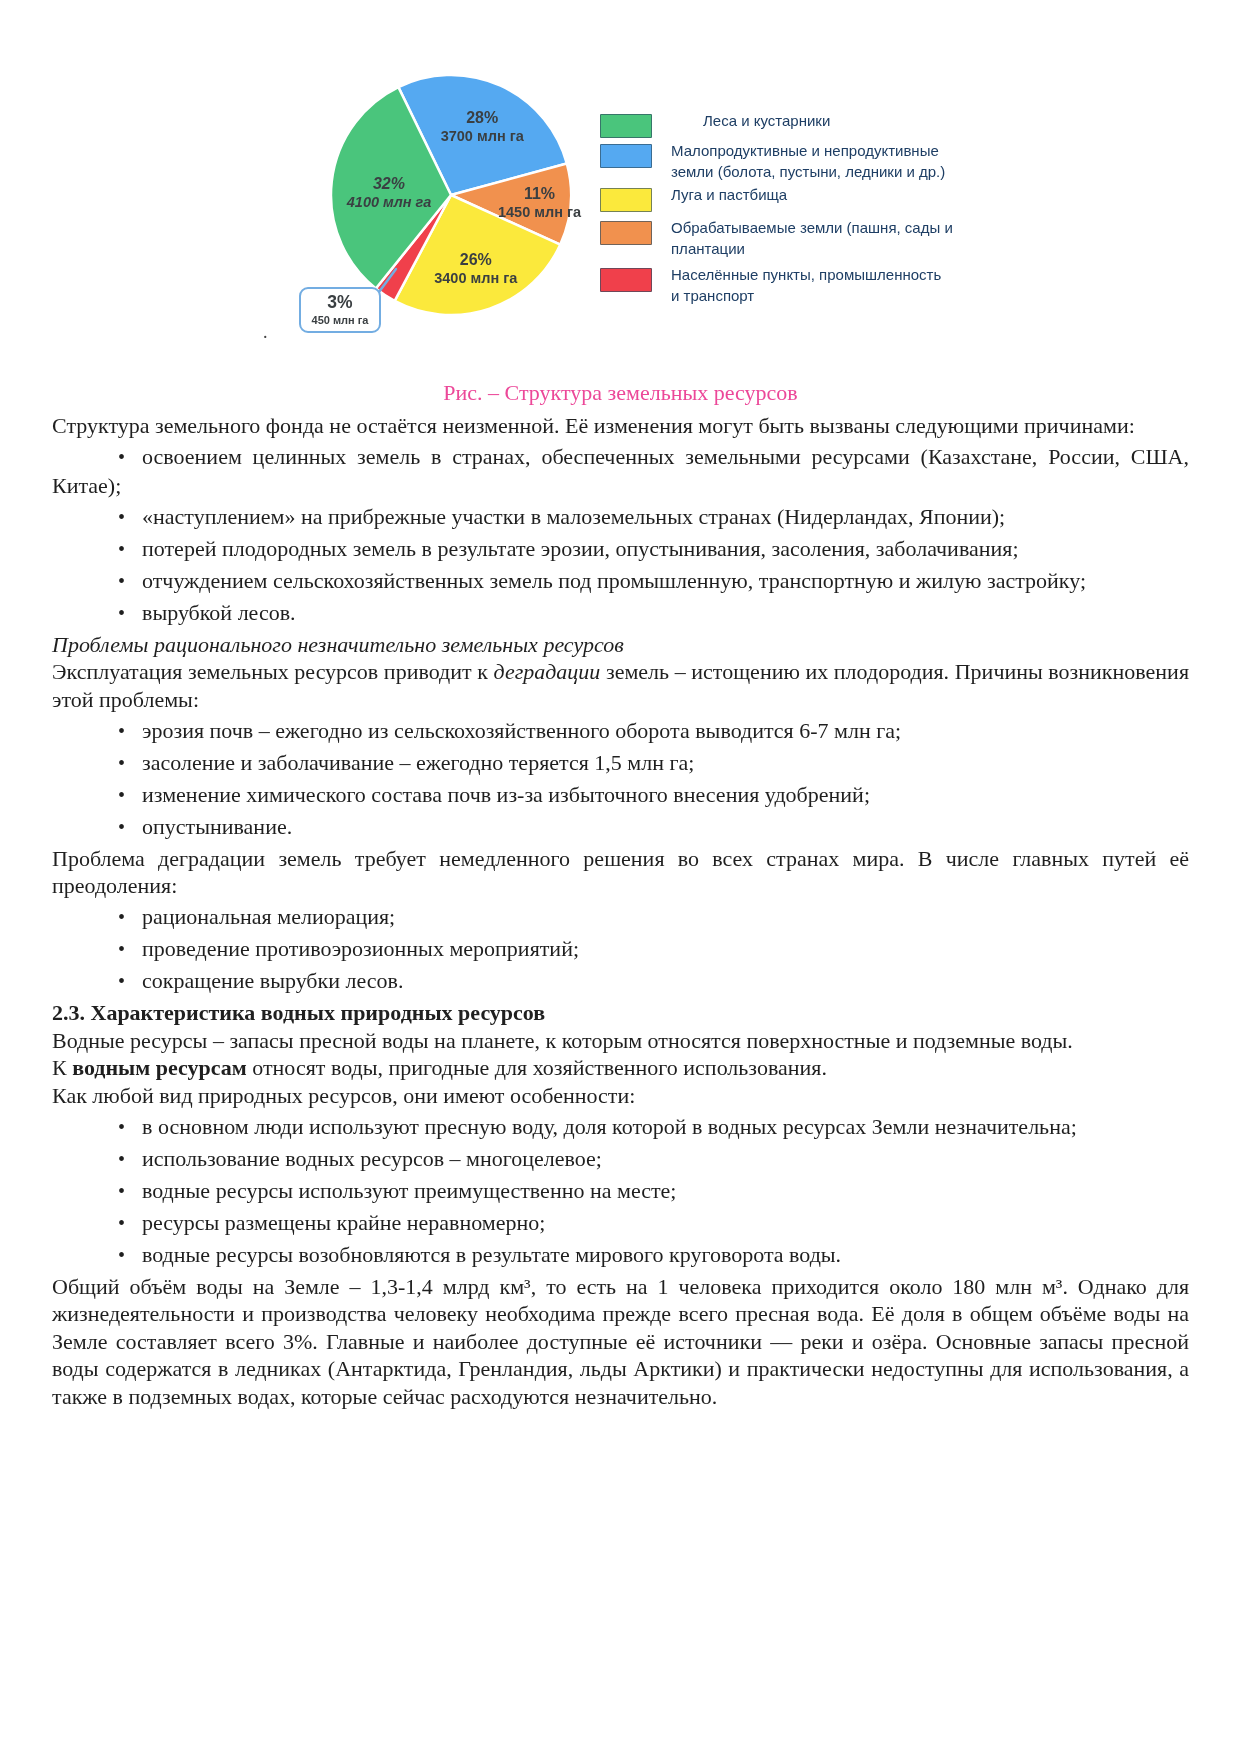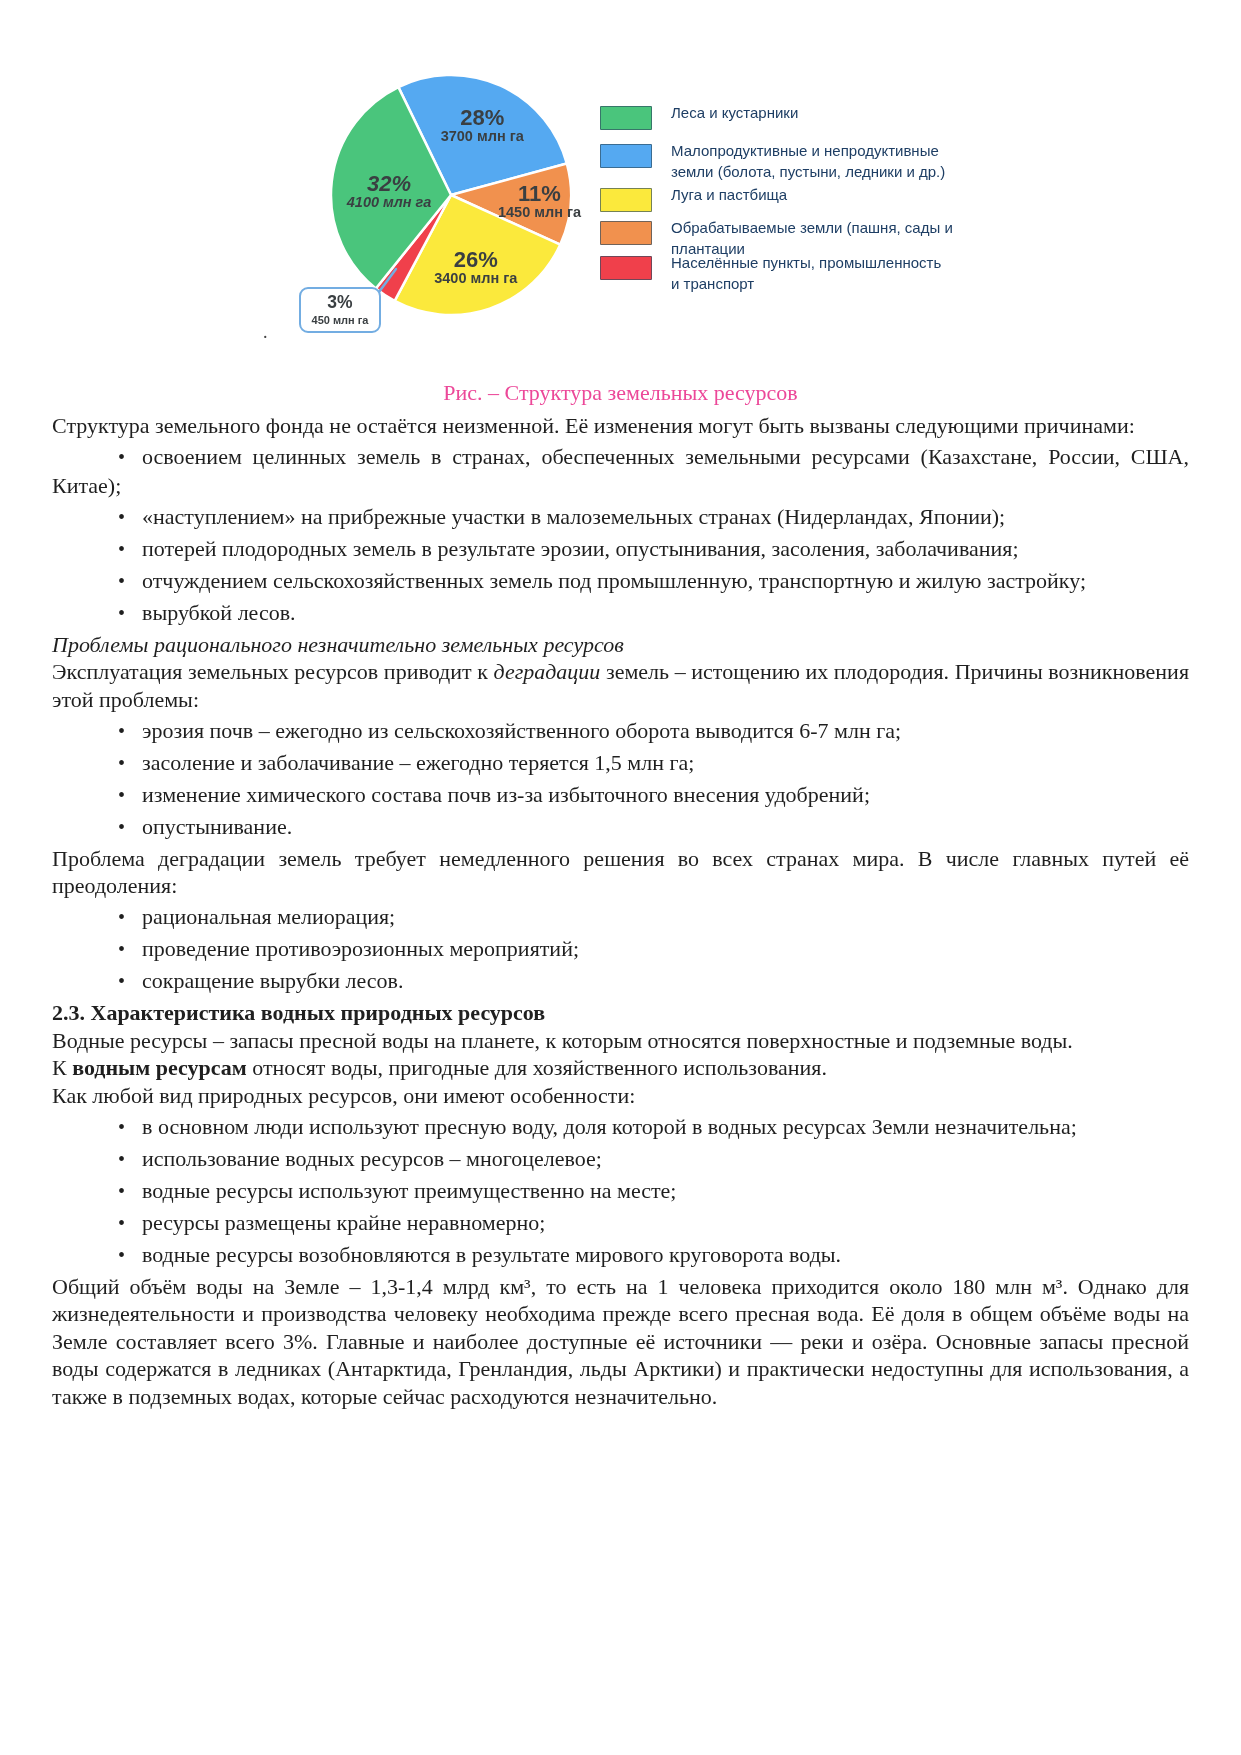--- a/index.html
+++ b/index.html
@@ -4,21 +4,21 @@
 <style>
   html,body{margin:0;padding:0;background:#ffffff;}
   .page{position:relative;width:1241px;height:1755px;background:#ffffff;overflow:hidden;
         font-family:"Liberation Serif",serif;color:#1f1f1f;}
 
   
   .figure{position:relative;width:1241px;height:374px;}
   #pie-svg{position:absolute;left:328px;top:72px;}
   .pie-label{position:absolute;transform:translate(-50%,-50%);text-align:center;white-space:nowrap;
              font-family:"Liberation Sans",sans-serif;color:#3a3f42;z-index:2;}
-  .pl-pct{font-size:22px;font-weight:700;line-height:20px;}
+  .pl-pct{font-size:16px;font-weight:700;line-height:20px;}
   .pl-amt{font-size:14.5px;font-weight:700;line-height:17px;}
 
   .callout{position:absolute;left:299px;top:287px;width:82px;height:46px;box-sizing:border-box;
            background:#ffffff;border:2px solid #73ade2;border-radius:9px;z-index:3;
            display:flex;flex-direction:column;align-items:center;justify-content:center;
            font-family:"Liberation Sans",sans-serif;color:#3a3f42;}
   .co-pct{font-size:17.5px;font-weight:700;line-height:19px;}
   .co-amt{font-size:11px;font-weight:700;line-height:16px;}
   .callout-line{position:absolute;left:372px;top:263px;z-index:1;}
   .callout-line line{stroke:#73ade2;stroke-width:2.5;stroke-linecap:round;}
@@ -61,39 +61,39 @@
     </svg>
 
     <div class="callout">
       <div class="co-pct">3%</div>
       <div class="co-amt">450 млн га</div>
     </div>
 
     <div class="stray">.</div>
 
     <div id="legend">
-        <div class="lg-row" style="top: 102px;">
+        <div class="lg-row" style="top: 110px; gap: 32px;">
           <span class="lg-swatch" style="background: rgb(74, 197, 124);"></span>
           <span class="lg-label">Леса и кустарники</span>
         </div>
         <div class="lg-row" style="top: 140px;">
           <span class="lg-swatch" style="background: rgb(85, 169, 241);"></span>
           <span class="lg-label">Малопродуктивные и непродуктивные
 земли (болота, пустыни, ледники и др.)</span>
         </div>
         <div class="lg-row" style="top: 184px;">
           <span class="lg-swatch" style="background: rgb(251, 233, 60);"></span>
           <span class="lg-label">Луга и пастбища</span>
         </div>
         <div class="lg-row" style="top: 217px;">
           <span class="lg-swatch" style="background: rgb(241, 145, 78);"></span>
           <span class="lg-label">Обрабатываемые земли (пашня, сады и
 плантации</span>
         </div>
-        <div class="lg-row" style="top: 252px;">
+        <div class="lg-row" style="top: 264px;">
           <span class="lg-swatch" style="background: rgb(240, 64, 75);"></span>
           <span class="lg-label">Населённые пункты, промышленность
 и транспорт</span>
         </div>
       </div>
   <div class="pie-label" style="left: 482.231px; top: 126.152px;">
         <div class="pl-pct">28%</div>
         <div class="pl-amt">3700 млн га</div>
       </div>
       <div class="pie-label" style="left: 539.514px; top: 202.122px;">

